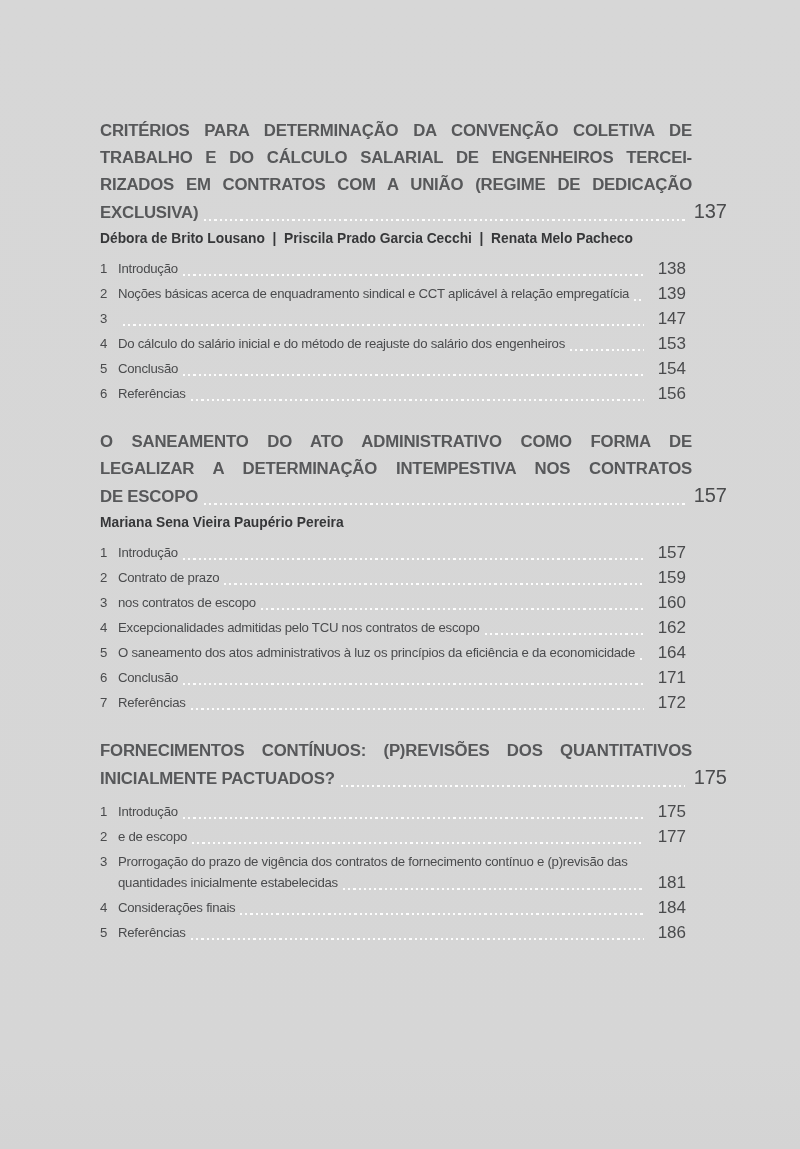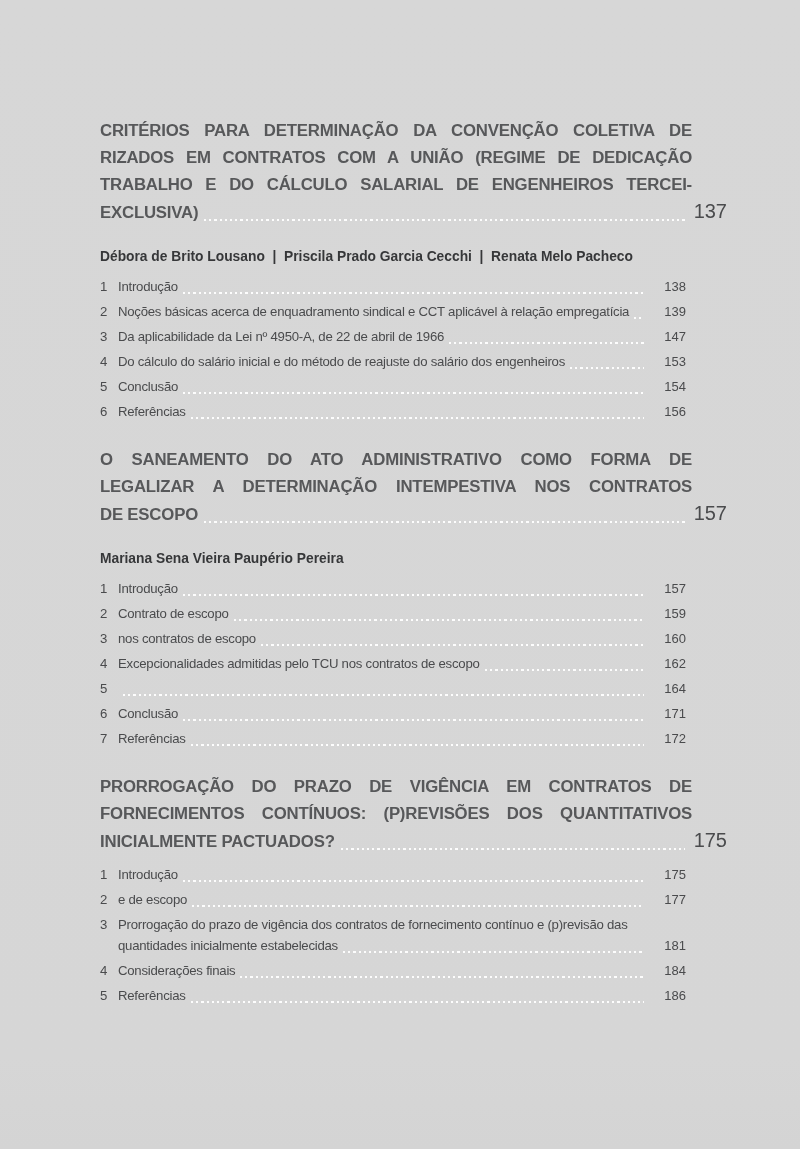--- a/index.html
+++ b/index.html
@@ -55,53 +55,53 @@
   .page-num{
     flex:none;
     width:42px;
     text-align:right;
     font-weight:400;
     font-size:20px;
     letter-spacing:0;
     color:var(--text);
   }
   .authors{
-    margin-top:20px;
+    margin-top:2px;
     font-size:13.8px;
     line-height:21px;
     font-weight:700;
     color:var(--authors);
     white-space:pre-wrap;
   }
   .toc{margin-top:9px;}
   .entry{
     display:flex;
     font-size:13.2px;
     line-height:21px;
     letter-spacing:-0.25px;
     margin-bottom:4px;
   }
   .entry .num{flex:none;width:18px;}
   .entry-body{flex:1 1 auto;min-width:0;display:flex;flex-direction:column;}
   .entry .wrap-line{white-space:nowrap;}
   .last-line{display:flex;align-items:flex-end;}
   .last-line .entry-text{white-space:nowrap;}
   .last-line .leader{margin:0 0 3px 5px;}
-  .entry .page-num{font-size:13px;}
+  .entry .page-num{font-size:17px;}
 </style>
 </head>
 <body>
 
 <div class="page-surface">
   <div>
       <section class="section">
         <div class="heading">
           <div class="h-line">CRITÉRIOS PARA DETERMINAÇÃO DA CONVENÇÃO COLETIVA DE</div>
+          <div class="h-line">TRABALHO E DO CÁLCULO SALARIAL DE ENGENHEIROS TERCEI-</div>
           <div class="h-line">RIZADOS EM CONTRATOS COM A UNIÃO (REGIME DE DEDICAÇÃO</div>
-          <div class="h-line">TRABALHO E DO CÁLCULO SALARIAL DE ENGENHEIROS TERCEI-</div>
           <div class="h-last">
             <span class="h-text">EXCLUSIVA)</span>
             <span class="leader"></span>
             <span class="page-num">137</span>
           </div>
         </div>
         <div class="authors">Débora de Brito Lousano  |  Priscila Prado Garcia Cecchi  |  Renata Melo Pacheco</div>
         <div class="toc">
           <div class="entry">
             <span class="num">1</span>
@@ -120,21 +120,20 @@
                 <span class="entry-text">Noções básicas acerca de enquadramento sindical e CCT aplicável à relação empregatícia</span>
                 <span class="leader"></span>
                 <span class="page-num">139</span>
               </div>
             </div>
           </div>
           <div class="entry">
             <span class="num">3</span>
             <div class="entry-body">
               <div class="last-line">
-                <span class="entry-text">Da aplicabilidade da Lei nº 4950-A, de 22 de abril de 1966</span>
                 <span class="leader"></span>
                 <span class="page-num">147</span>
               </div>
             </div>
           </div>
           <div class="entry">
             <span class="num">4</span>
             <div class="entry-body">
               <div class="last-line">
                 <span class="entry-text">Do cálculo do salário inicial e do método de reajuste do salário dos engenheiros</span>
@@ -184,21 +183,21 @@
                 <span class="entry-text">Introdução</span>
                 <span class="leader"></span>
                 <span class="page-num">157</span>
               </div>
             </div>
           </div>
           <div class="entry">
             <span class="num">2</span>
             <div class="entry-body">
               <div class="last-line">
-                <span class="entry-text">Contrato de escopo</span>
+                <span class="entry-text">Contrato de prazo</span>
                 <span class="leader"></span>
                 <span class="page-num">159</span>
               </div>
             </div>
           </div>
           <div class="entry">
             <span class="num">3</span>
             <div class="entry-body">
               <div class="last-line">
                 <span class="entry-text">nos contratos de escopo</span>
@@ -214,20 +213,21 @@
                 <span class="entry-text">Excepcionalidades admitidas pelo TCU nos contratos de escopo</span>
                 <span class="leader"></span>
                 <span class="page-num">162</span>
               </div>
             </div>
           </div>
           <div class="entry">
             <span class="num">5</span>
             <div class="entry-body">
               <div class="last-line">
+                <span class="entry-text">O saneamento dos atos administrativos à luz os princípios da eficiência e da economicidade</span>
                 <span class="leader"></span>
                 <span class="page-num">164</span>
               </div>
             </div>
           </div>
           <div class="entry">
             <span class="num">6</span>
             <div class="entry-body">
               <div class="last-line">
                 <span class="entry-text">Conclusão</span>
@@ -243,21 +243,20 @@
                 <span class="entry-text">Referências</span>
                 <span class="leader"></span>
                 <span class="page-num">172</span>
               </div>
             </div>
           </div>
         </div>
       </section>
       <section class="section">
         <div class="heading">
-          <div class="h-line">PRORROGAÇÃO DO PRAZO DE VIGÊNCIA EM CONTRATOS DE</div>
           <div class="h-line">FORNECIMENTOS CONTÍNUOS: (P)REVISÕES DOS QUANTITATIVOS</div>
           <div class="h-last">
             <span class="h-text">INICIALMENTE PACTUADOS?</span>
             <span class="leader"></span>
             <span class="page-num">175</span>
           </div>
         </div>
         <div class="toc">
           <div class="entry">
             <span class="num">1</span>

